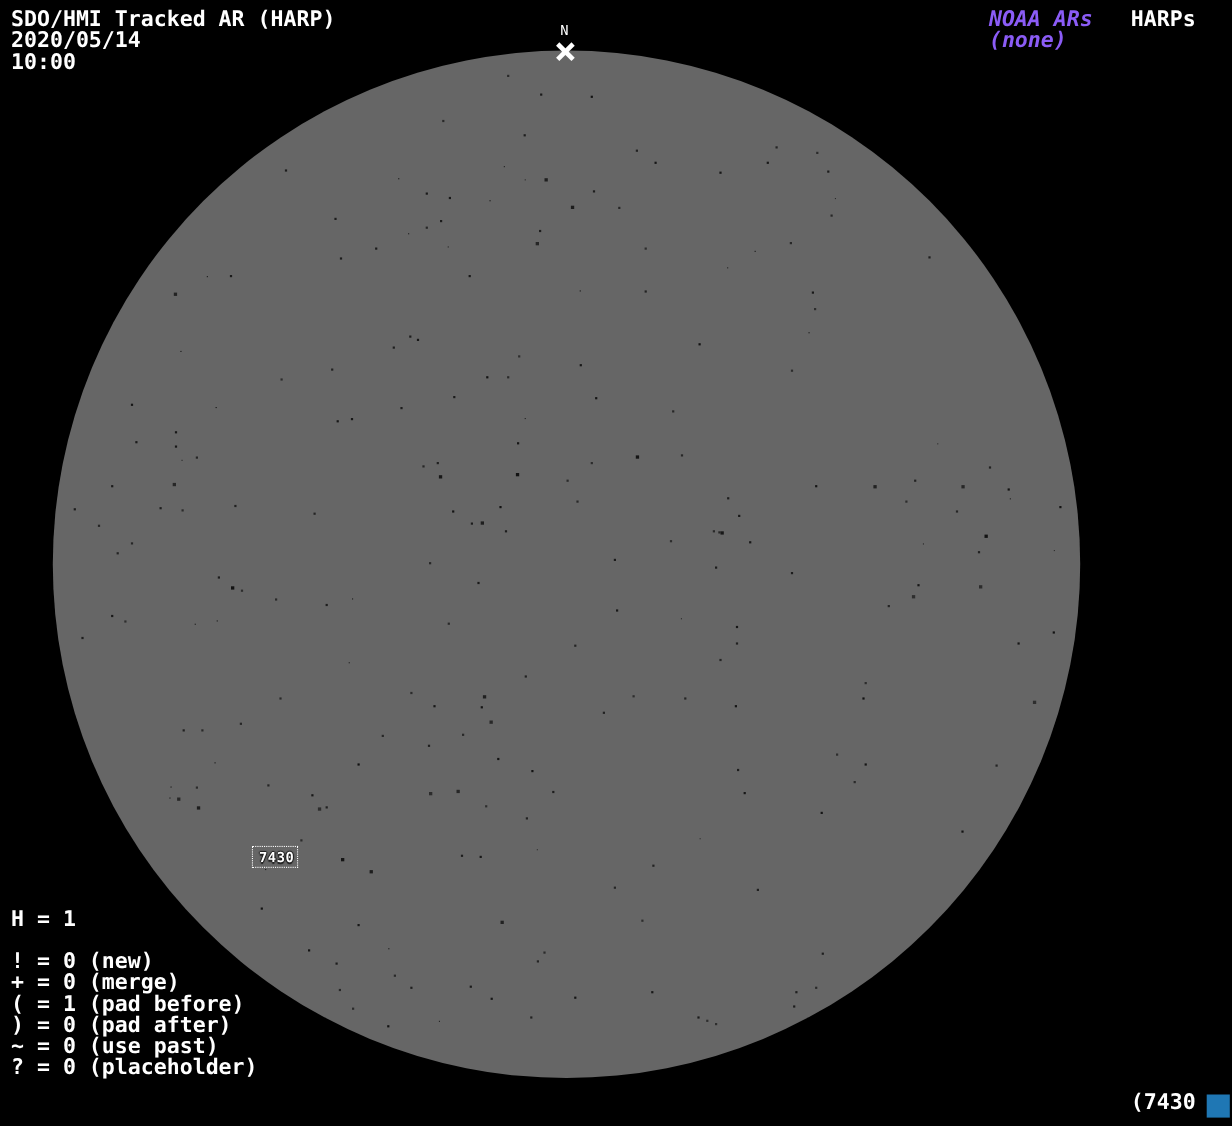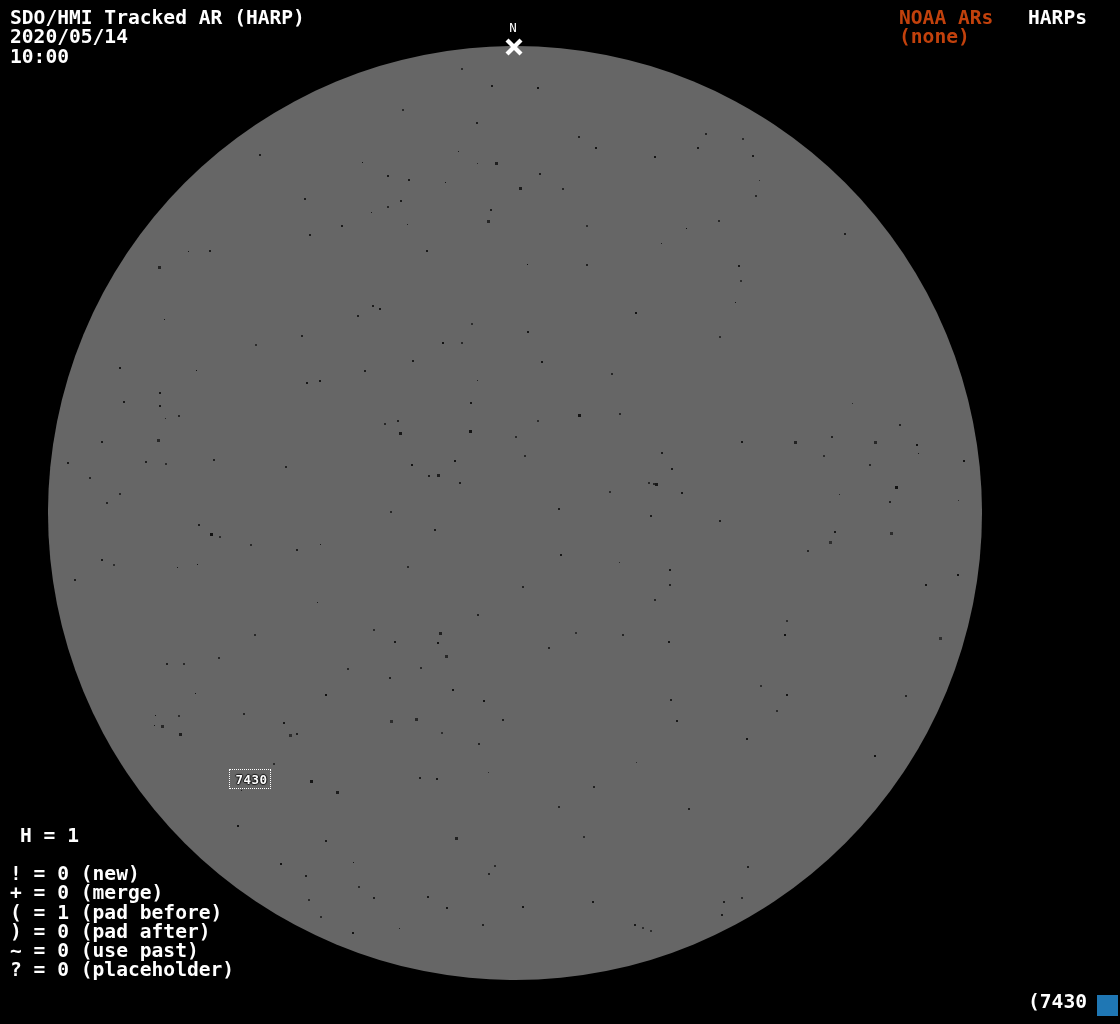--- a/index.html
+++ b/index.html
@@ -22,27 +22,27 @@
   .speckle { position: absolute; background: #111111; }
 
   .txt {
     position: absolute;
     color: #ffffff;
     font-size: 19.6px;
     font-weight: bold;
     line-height: 19.3px;
     white-space: pre;
   }
-  .yellow { color: #c2410c; }
+  .yellow { color: #8b5cf6; font-style: italic; }
 
   .title-block { left: 10px; top: 8px; }
   .noaa-block  { left: 899px; top: 8px; }
   .harps-col   { left: 1028px; top: 8px; }
 
-  .legend-h     { left: 20px; top: 826px; }
+  .legend-h     { left: 10px; top: 826px; }
   .legend-lines { left: 10px; top: 864px; }
 
   .footer-block {
     left: 8px; top: 988px;
     font-size: 11.6px;
     line-height: 12.1px;
   }
   .harp-ref { left: 1028px; top: 992px; }
 
   .swatch {

